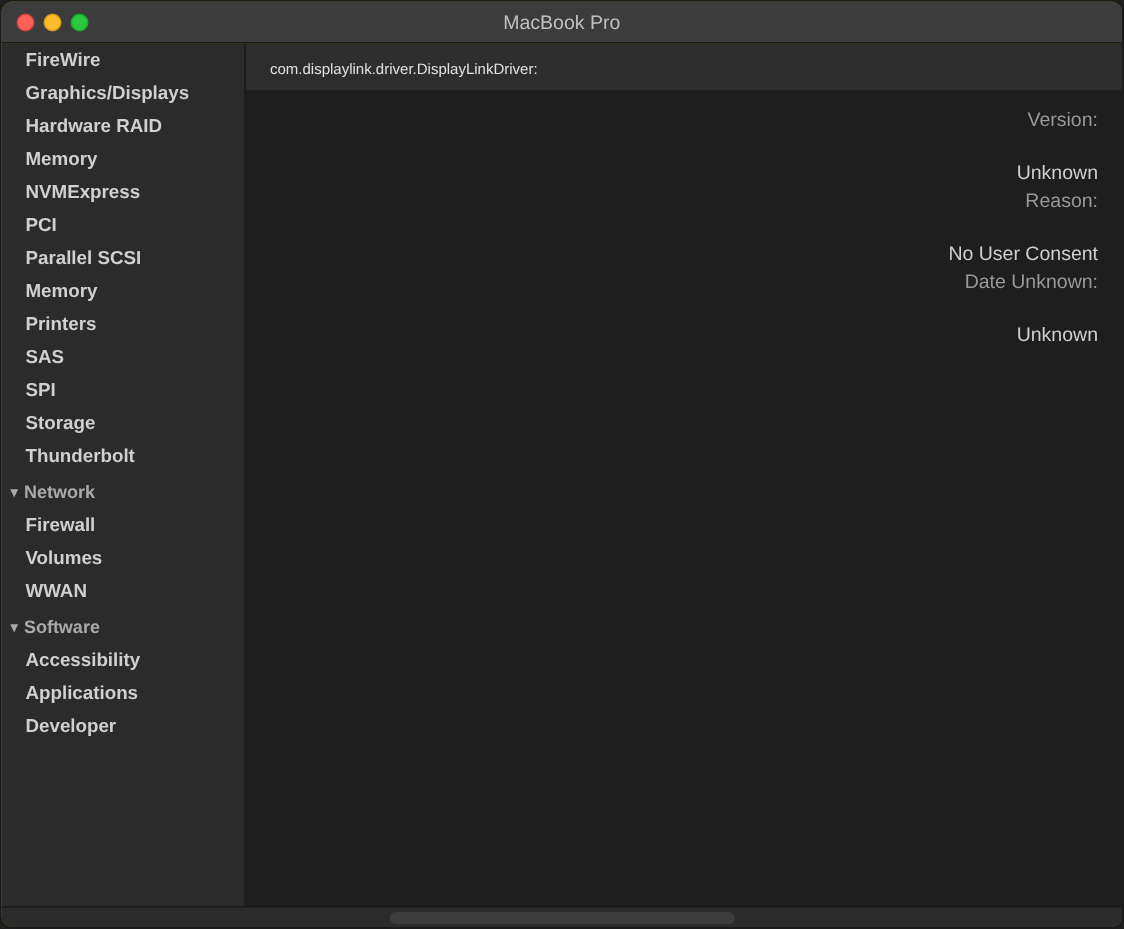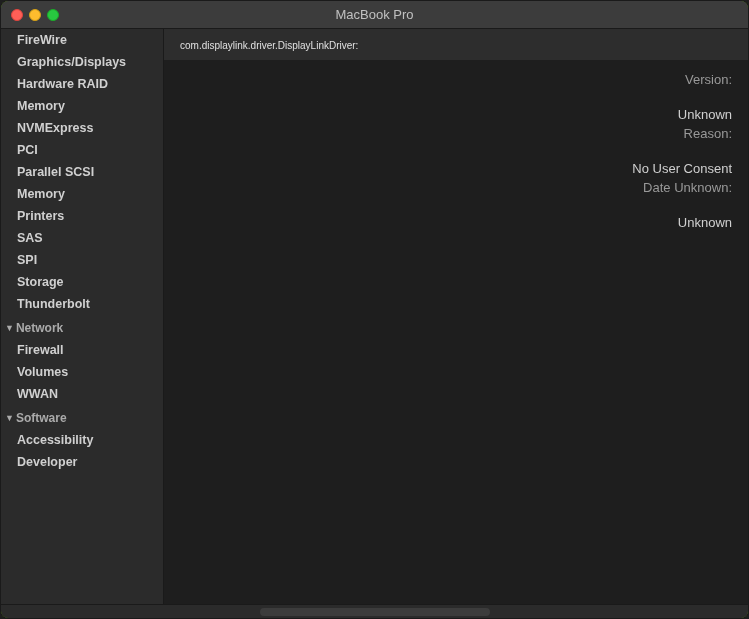--- a/index.html
+++ b/index.html
@@ -214,20 +214,21 @@
       </div>
       <div class="sidebar-item">Firewall</div>
       <div class="sidebar-item">Volumes</div>
       <div class="sidebar-item">WWAN</div>
 
       <div class="sidebar-category">
         <span class="arrow">▼</span>
         <span>Software</span>
       </div>
       <div class="sidebar-item">Accessibility</div>
+      <div class="sidebar-item">Applications</div>
       <div class="sidebar-item">Developer</div>
 
     </div>
 
     <div class="detail-pane">
       <div class="detail-header">
         <span class="detail-header-title">com.displaylink.driver.DisplayLinkDriver:</span>
       </div>
       <div class="detail-fields">
         <div class="detail-row">

